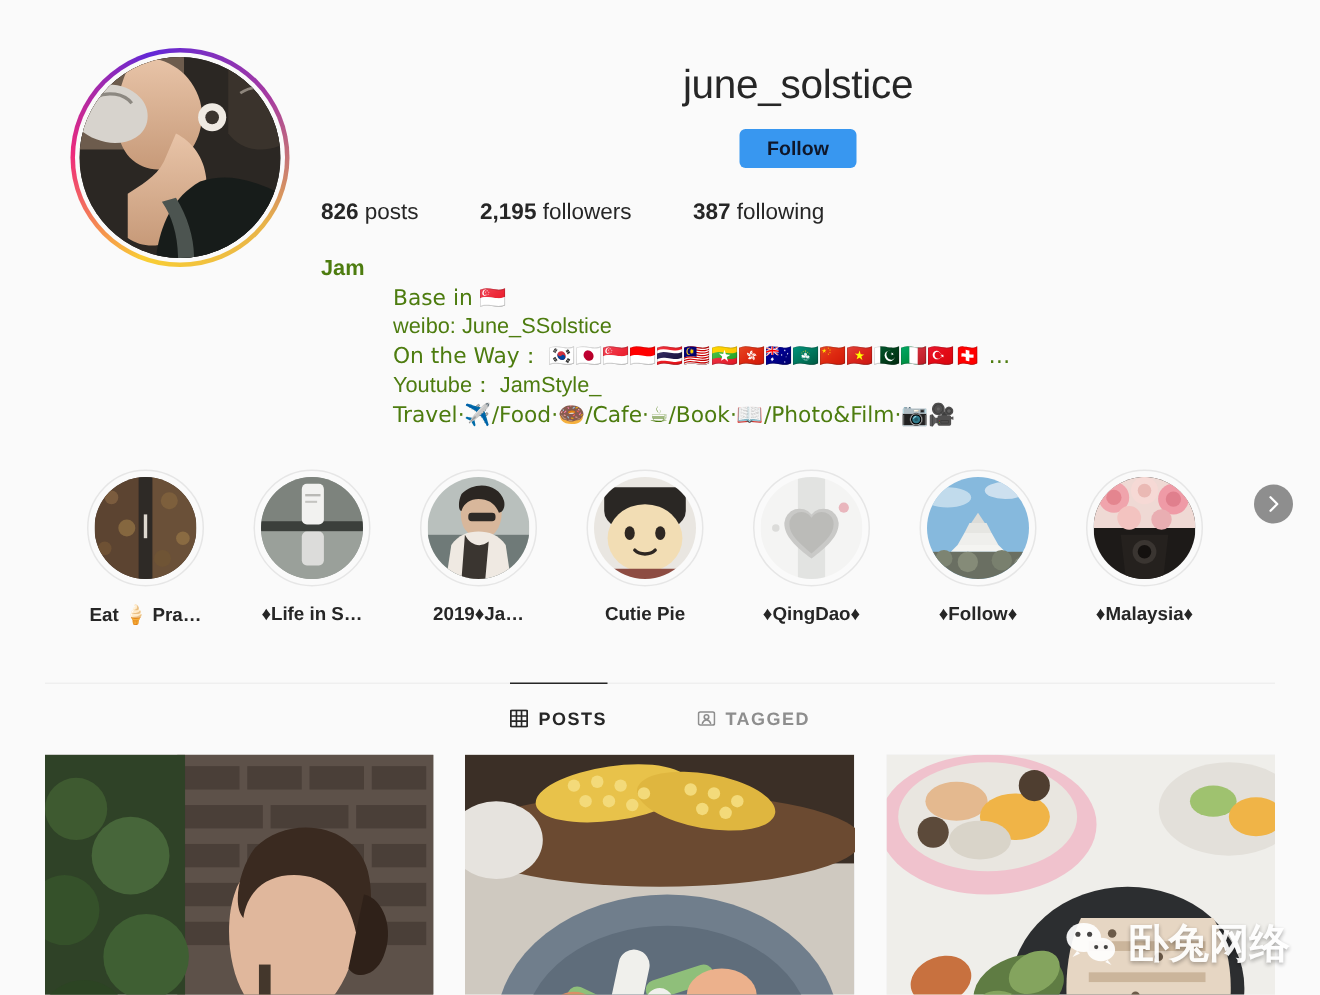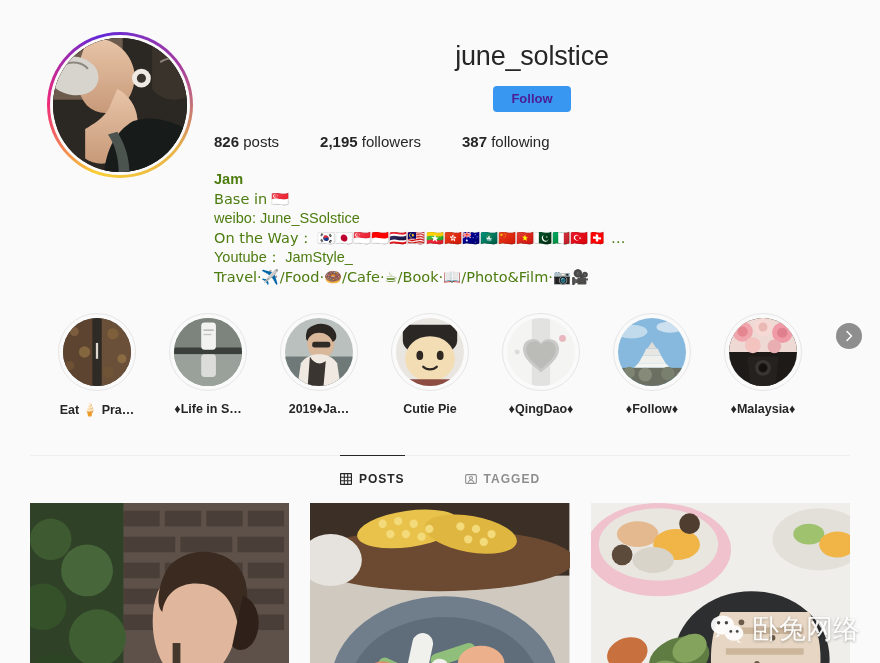--- a/index.html
+++ b/index.html
@@ -37,33 +37,33 @@
   .avatar-photo svg { display: block; width: 100%; height: 100%; }
 
   .profile-info { flex: 1; padding-left: 4px; padding-top: 12px; }
 
   .name-row { display: flex; align-items: center; gap: 14px; flex-direction: column; }
   .username {
     font-size: 27px; font-weight: 300; color: #262626;
     letter-spacing: -0.2px; line-height: 32px;
   }
   .follow-btn {
-    background: #3897f0; color: #4c1d95;
+    background: #3897f0; color: #0f172a;
     font-size: 13px; font-weight: bold;
     padding: 5px 18px; border: 0; border-radius: 4px;
     cursor: pointer; line-height: 16px;
   }
 
   .stats-row { display: flex; margin-top: 20px; }
   .stat { font-size: 15px; color: #262626; margin-right: 41px; line-height: 20px; }
   .stat b { font-weight: bold; }
 
   .bio { margin-top: 18px; font-size: 14.5px; line-height: 19.5px; color: #4d7c0f; }
   .bio .bio-name { font-weight: bold; display: block; }
-  .bio .bio-line { display: block; white-space: nowrap; }
+  .bio .bio-line { display: block; white-space: nowrap; margin-left: 48px; }
   .emo { font-family: "DejaVu Sans", sans-serif; }
 
   
   .highlights {
     display: flex; padding: 26px 30px 0 58px;
     gap: 33px; position: relative;
   }
   .hl { width: 78px; text-align: center; cursor: pointer; }
   .hl-ring {
     width: 78px; height: 78px; border-radius: 50%;
@@ -102,21 +102,21 @@
     display: grid; grid-template-columns: repeat(3, 1fr);
     gap: 21px; padding: 0 30px;
   }
   .cell { width: 100%; aspect-ratio: 1/1; overflow: hidden; background: #efefef; }
   .cell svg { display: block; width: 100%; height: 100%; }
 
   
   .watermark {
     position: absolute; right: 20px; bottom: 16px;
     display: flex; align-items: center; gap: 8px;
-    color: #fff; font-size: 27px; font-weight: normal;
+    color: #fff; font-size: 27px; font-weight: bold;
     font-family: "DejaVu Sans", sans-serif;
     text-shadow: 0 1px 3px rgba(0,0,0,.35);
     opacity: .93; pointer-events: none;
   }
   .wm-icon { width: 34px; height: 30px; }
 </style>
 </head>
 <body>
 
 <div class="page">

